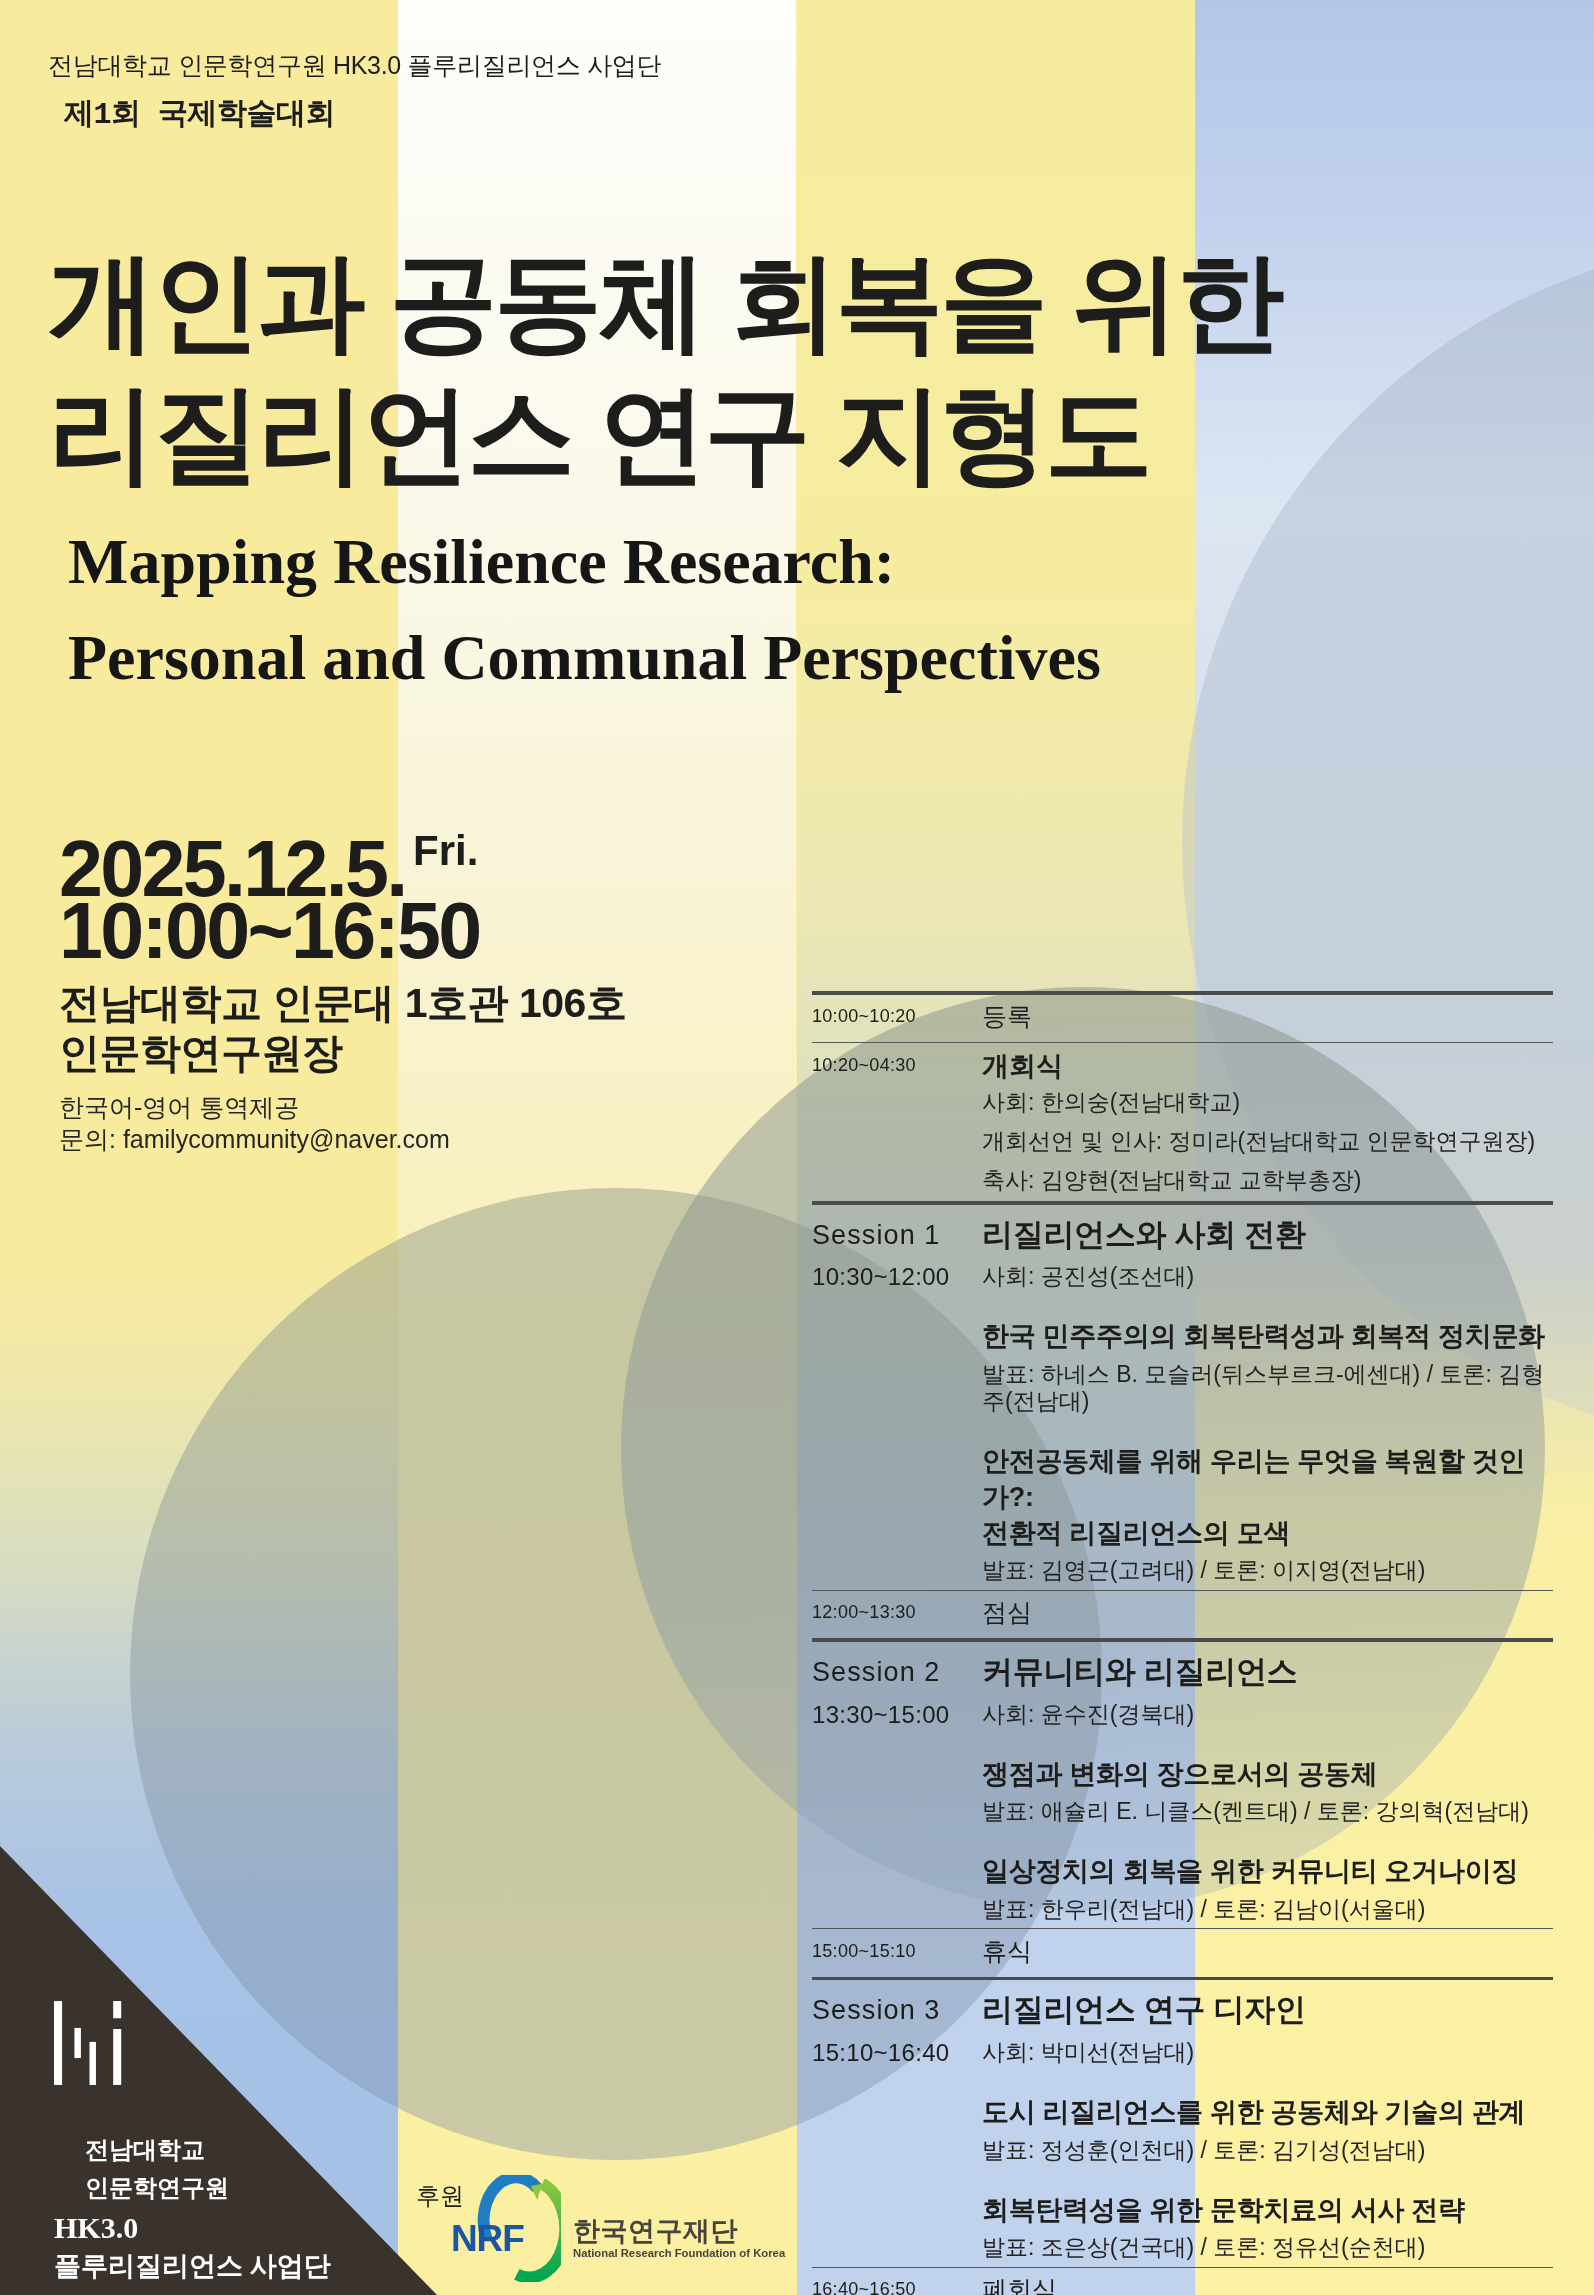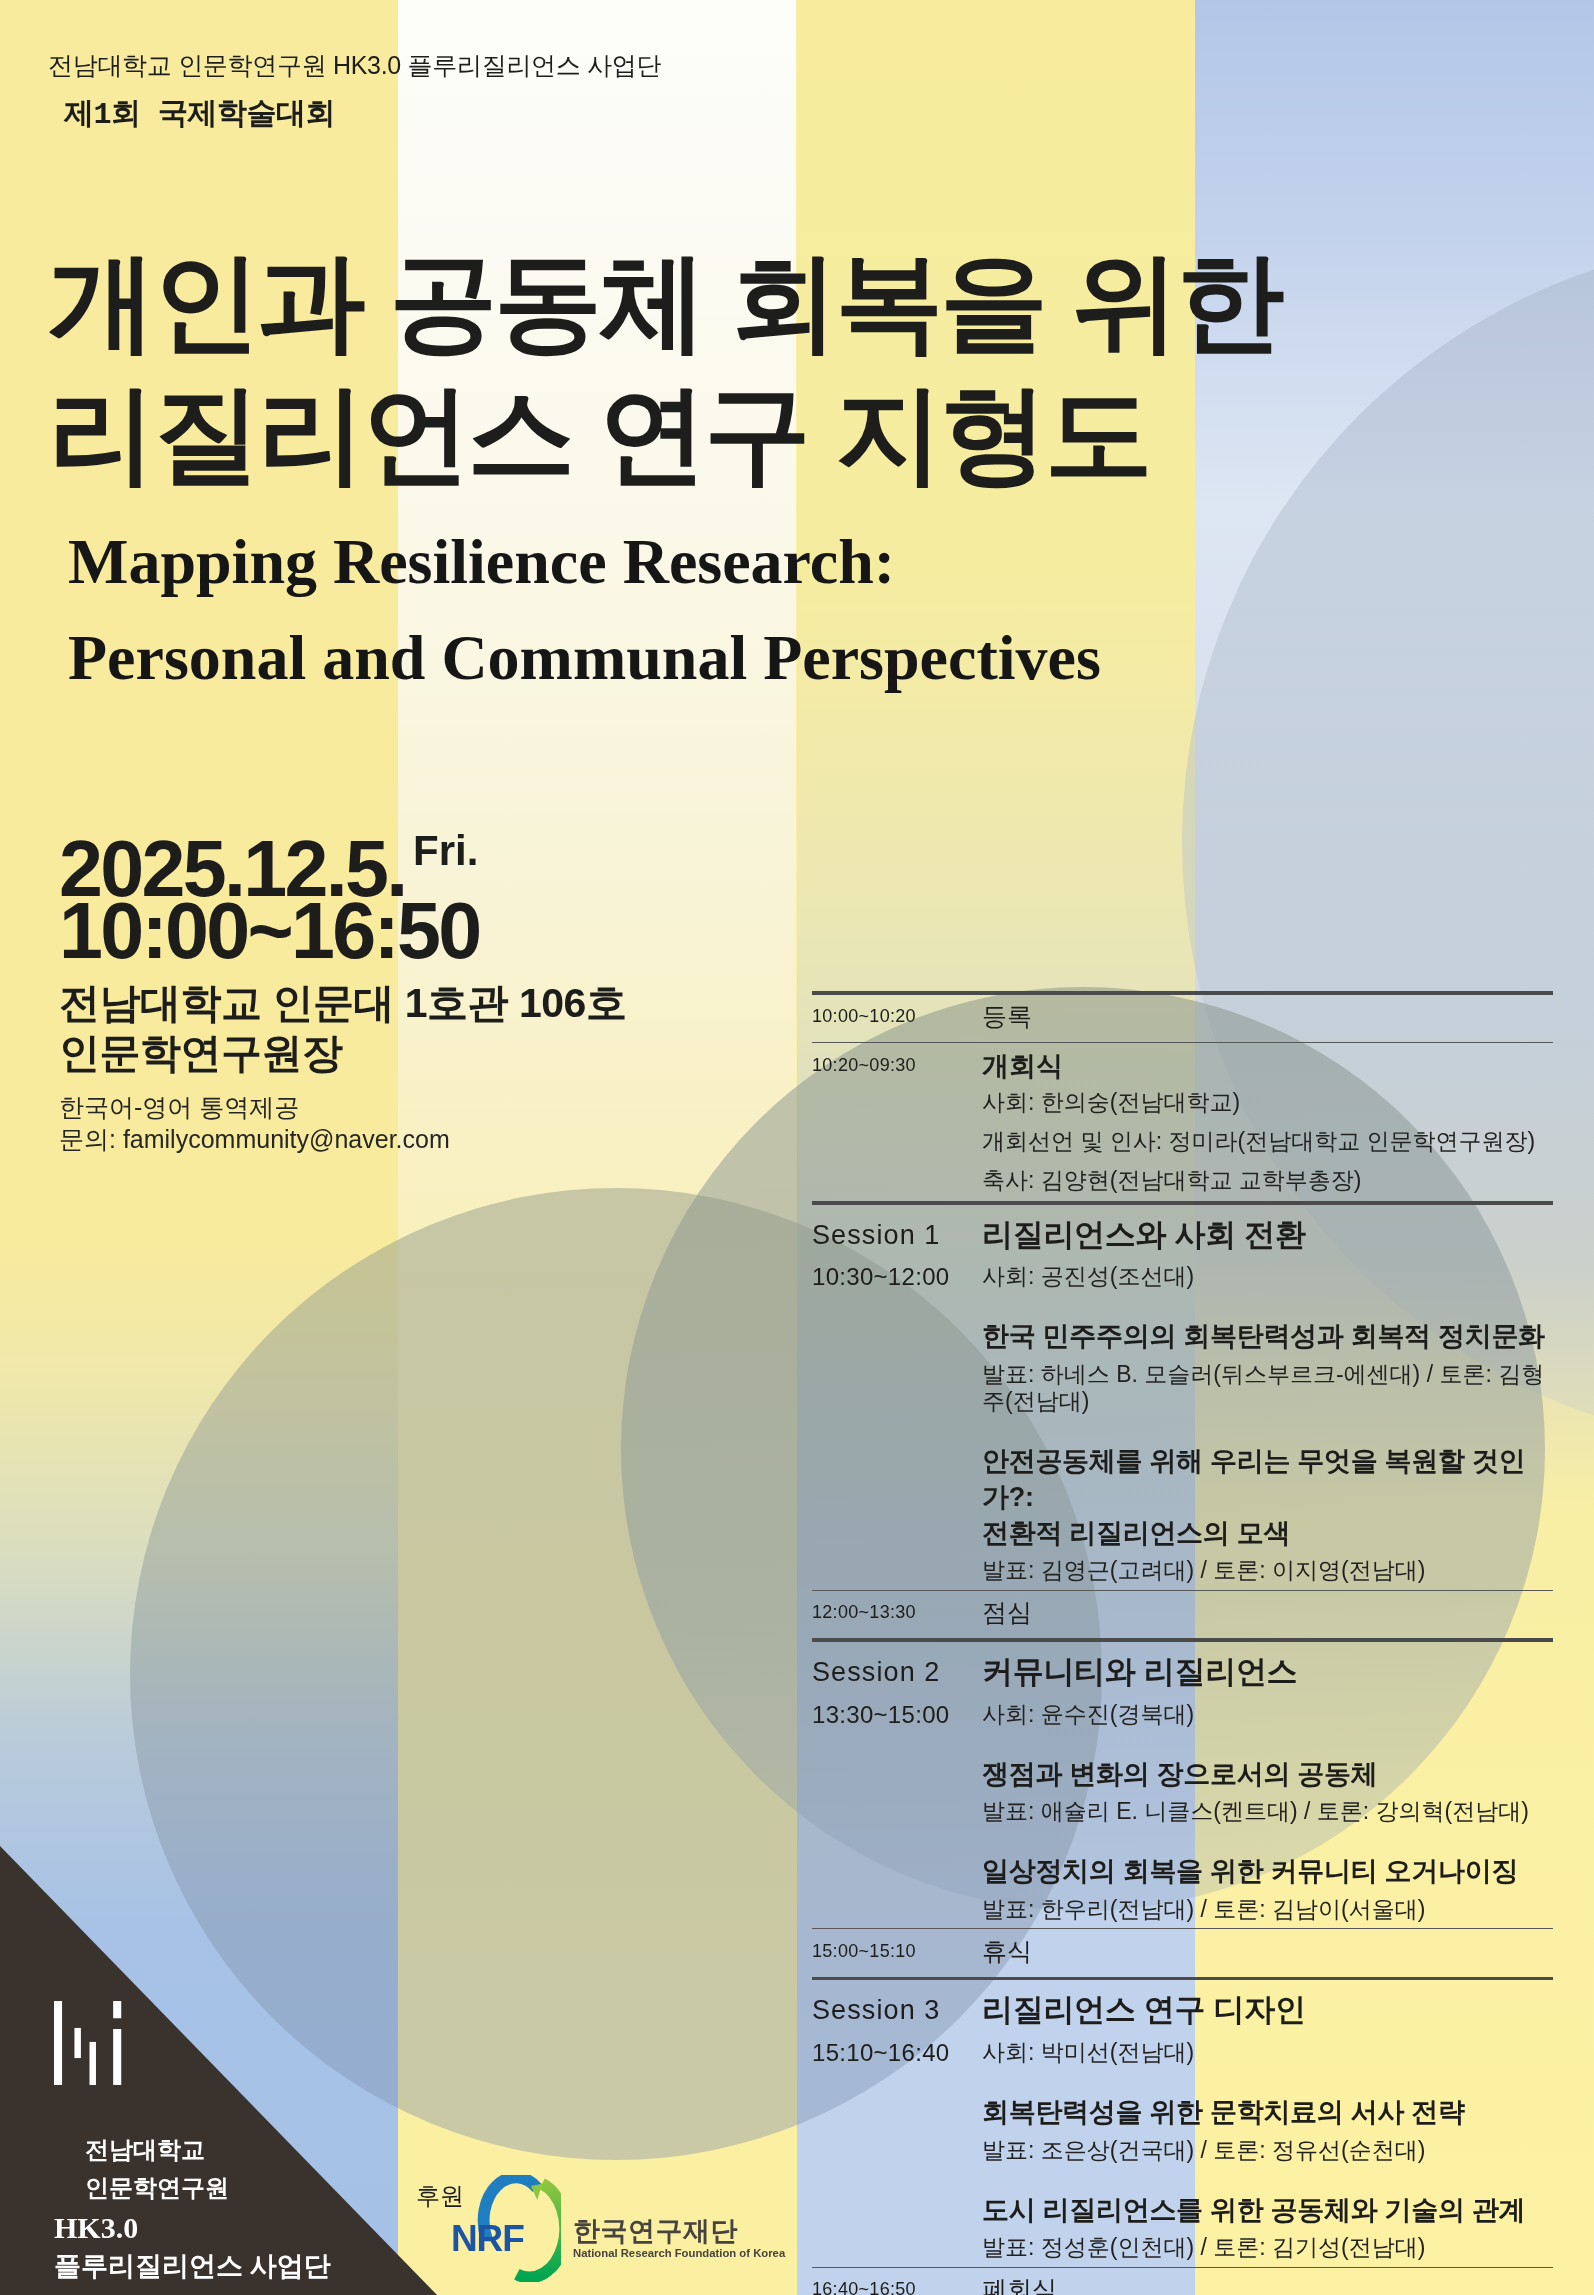--- a/index.html
+++ b/index.html
@@ -122,21 +122,21 @@
 
 <div class="schedule">
     <div class="sch-rule-thick"></div>
     <div class="sch-row">
       <div class="t-col">10:00~10:20</div>
       <div class="label">등록</div>
     </div>
     <div class="sch-rule-thin"></div>
     <div class="sch-open">
       <div class="head">
-        <div class="t-col">10:20~09:30</div>
+        <div class="t-col">10:20~04:30</div>
         <div class="o-title">개회식</div>
       </div>
       <div class="subs">
         <div>사회: 한의숭(전남대학교)</div>
         <div>개회선언 및 인사: 정미라(전남대학교 인문학연구원장)</div>
         <div>축사: 김양현(전남대학교 교학부총장)</div>
       </div>
     </div>
     <div class="sch-rule-thick"></div>
     <div class="session">
@@ -191,26 +191,26 @@
     <div class="session">
       <div class="head">
         <div class="s-label">Session 3</div>
         <div class="s-title">리질리언스 연구 디자인</div>
       </div>
       <div class="subhead">
         <div class="s-time">15:10~16:40</div>
         <div class="s-chair">사회: 박미선(전남대)</div>
       </div>
       <div class="talk">
+        <div class="t-title">도시 리질리언스를 위한 공동체와 기술의 관계</div>
+        <div class="t-credit">발표: 정성훈(인천대) / 토론: 김기성(전남대)</div>
+      </div>
+      <div class="talk">
         <div class="t-title">회복탄력성을 위한 문학치료의 서사 전략</div>
         <div class="t-credit">발표: 조은상(건국대) / 토론: 정유선(순천대)</div>
-      </div>
-      <div class="talk">
-        <div class="t-title">도시 리질리언스를 위한 공동체와 기술의 관계</div>
-        <div class="t-credit">발표: 정성훈(인천대) / 토론: 김기성(전남대)</div>
       </div>
     </div>
     <div class="sch-rule-thin"></div>
     <div class="sch-row">
       <div class="t-col">16:40~16:50</div>
       <div class="label">폐회식</div>
     </div>
   </div>
 
 <div class="abs inst-logo">

